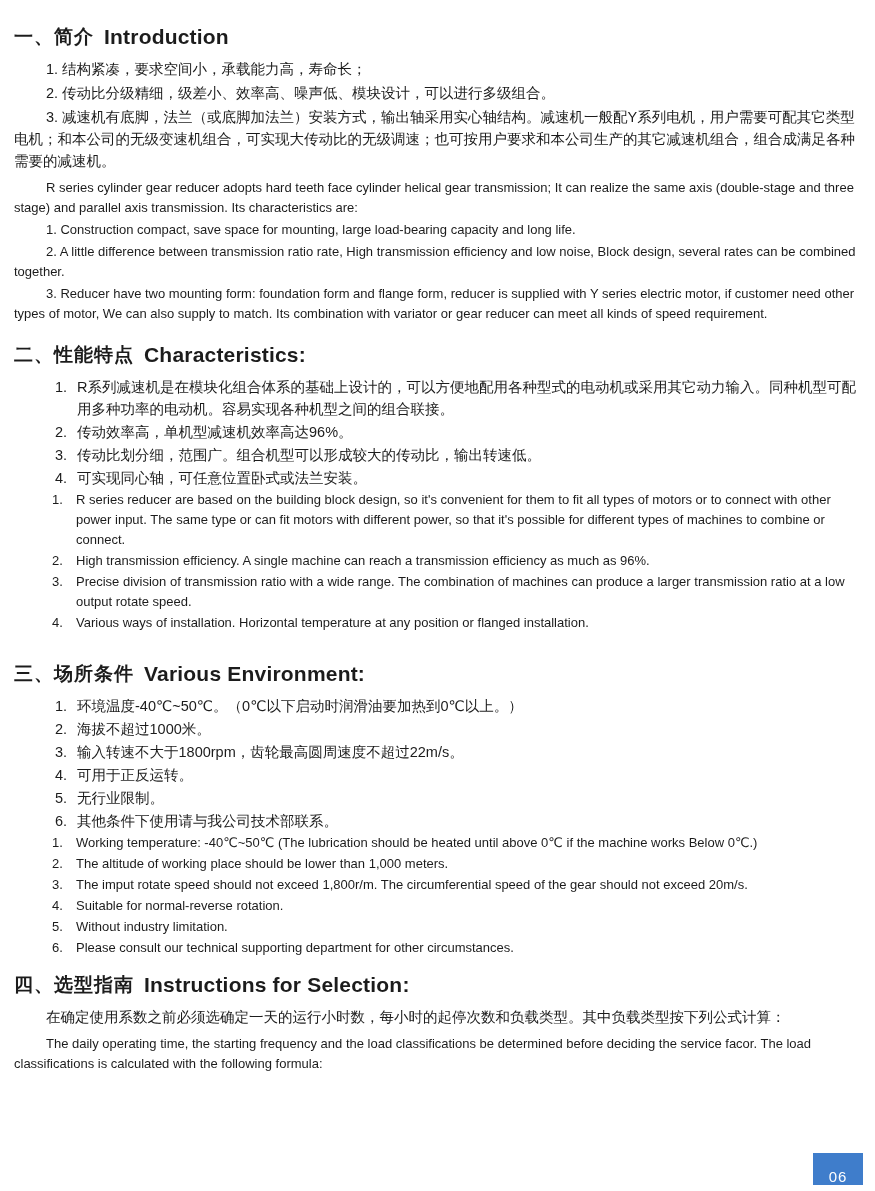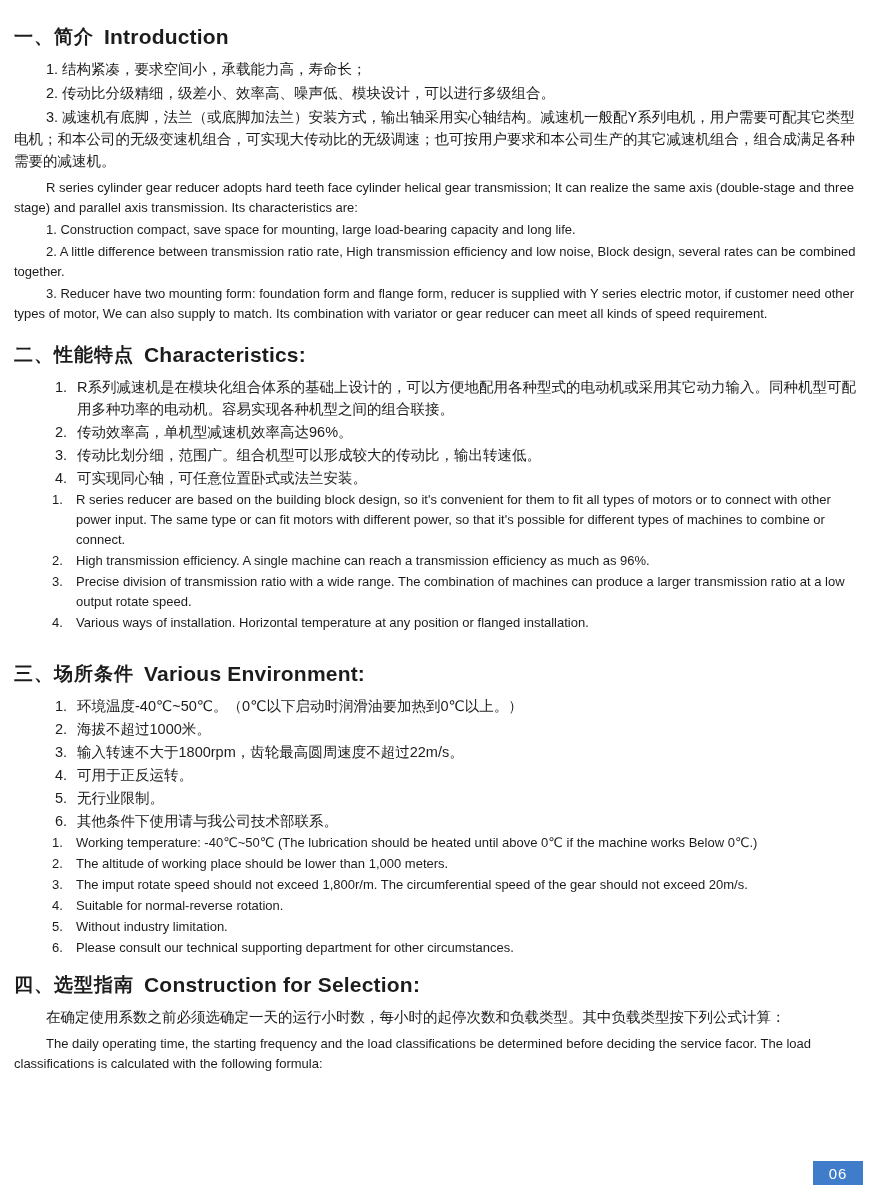--- a/index.html
+++ b/index.html
@@ -32,22 +32,22 @@
   .gap-top{margin-top:6px;}
   .hlist{list-style:none;margin:0;padding:0 0 0 41px;}
   .hlist li{display:flex;margin-bottom:1px;}
   .hlist .num{flex:none;width:22px;}
   .hlist .txt{flex:1;min-width:0;}
   .hlist.en-list{padding-left:38px;}
   .hlist.en-list .num{width:24px;}
   .page-num{
     position:absolute;
     right:12px;bottom:6px;
-    min-width:50px;height:24px;
-    display:flex;align-items:center;justify-content:center;
+    min-width:50px;height:32px;
+    display:flex;align-items:flex-end;justify-content:center;
     background:#3f7dcb;
     color:#ffffff;
     font-size:15px;
     letter-spacing:1px;
   }
 </style>
 </head>
 <body>
 
 <div class="page">
@@ -164,21 +164,21 @@
       <li>
         <span class="num">6.</span>
         <span class="txt">Please consult our technical supporting department for other circumstances.</span>
       </li>
     </ul>
   </section>
 
   <section class="sec4">
     <h2 class="heading">
       <span class="h-cn">四、选型指南</span>
-      <span class="h-en">Construction for Selection:</span>
+      <span class="h-en">Instructions for Selection:</span>
     </h2>
     <p class="cn pindent pblock">在确定使用系数之前必须选确定一天的运行小时数，每小时的起停次数和负载类型。其中负载类型按下列公式计算：</p>
     <p class="en pindent pblock gap-top">The daily operating time, the starting frequency and the load classifications be determined before deciding the service facor. The load classifications is calculated with the following formula:</p>
   </section>
 
   <div class="page-num">
     <span>06</span>
   </div>
 
 </div>

